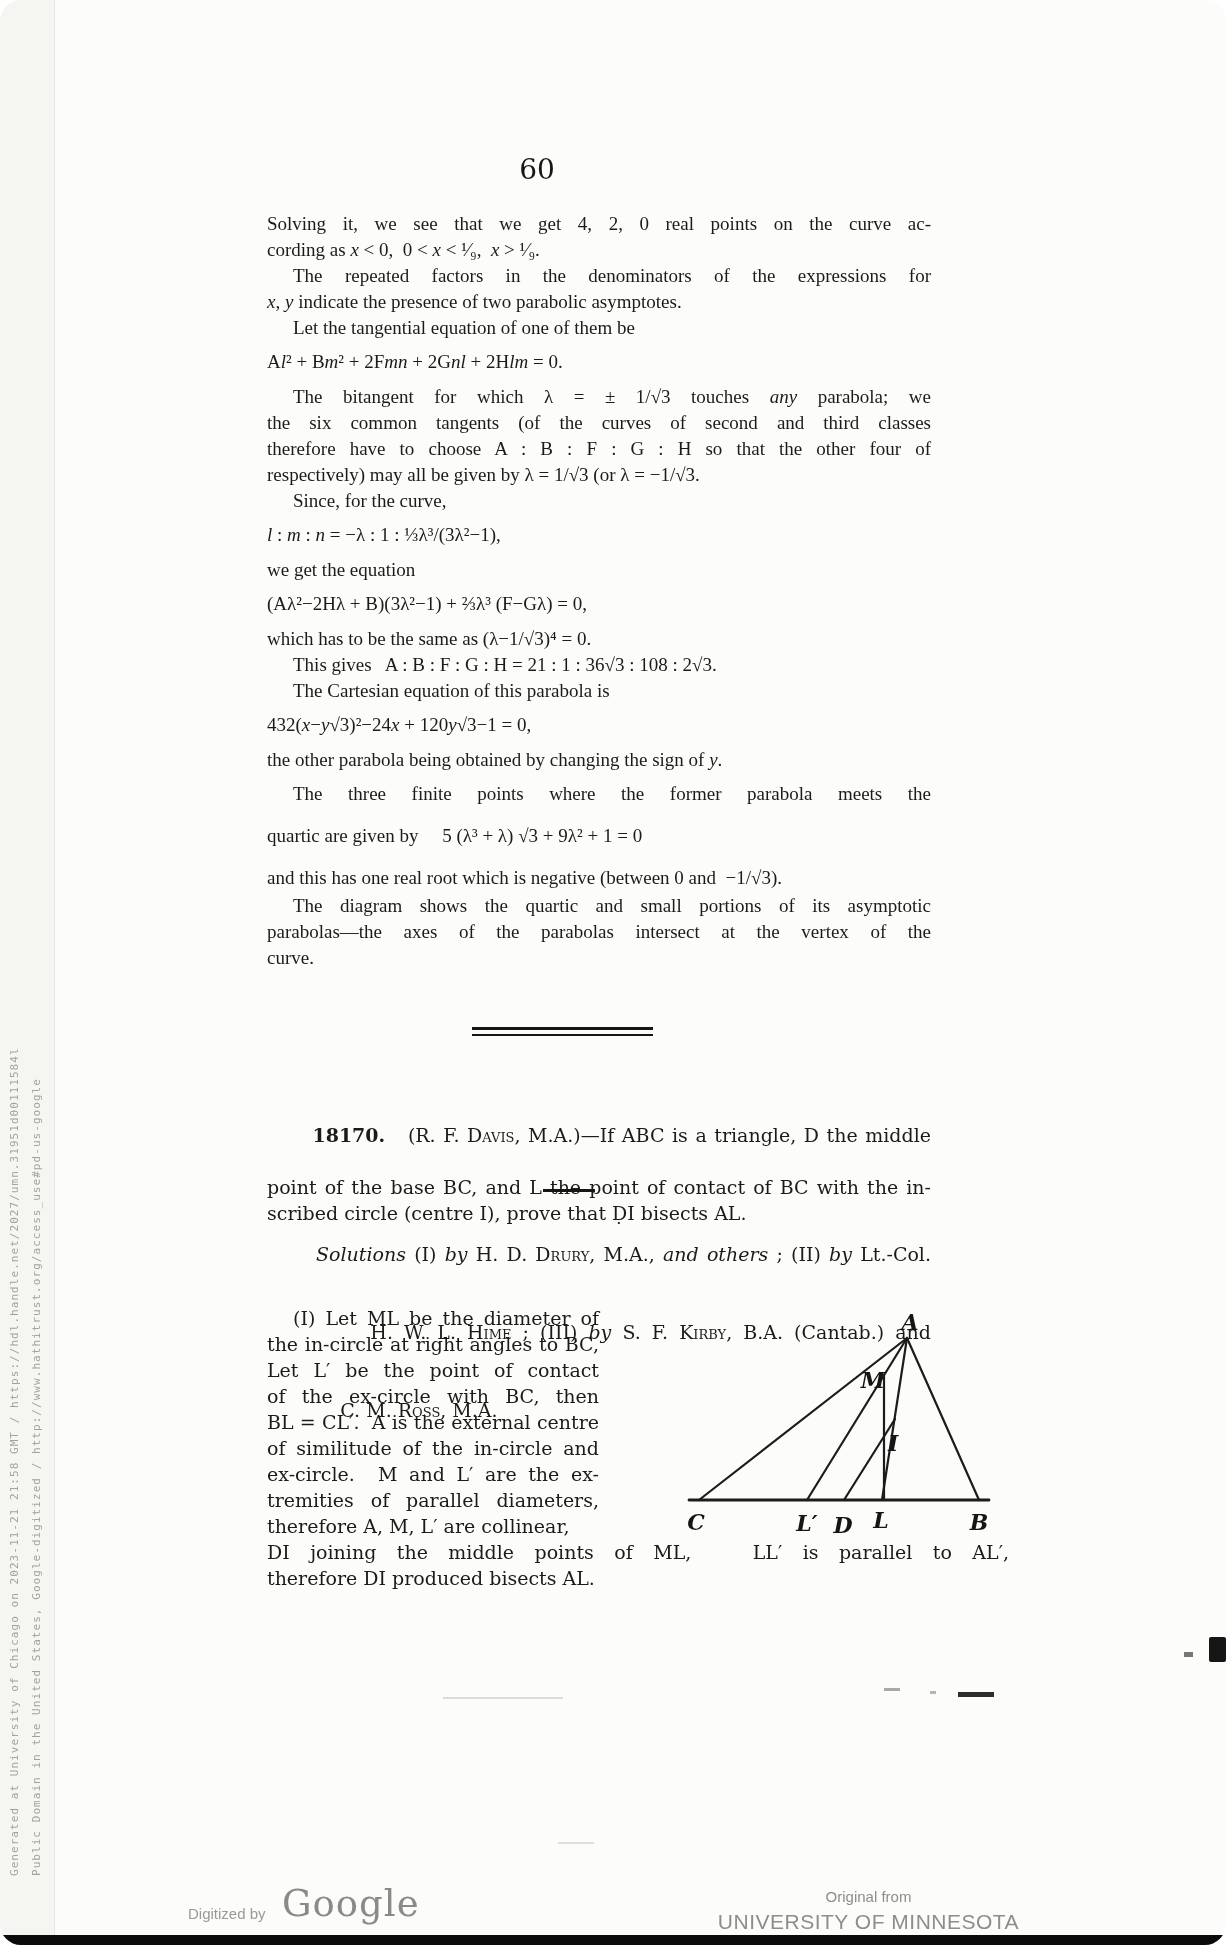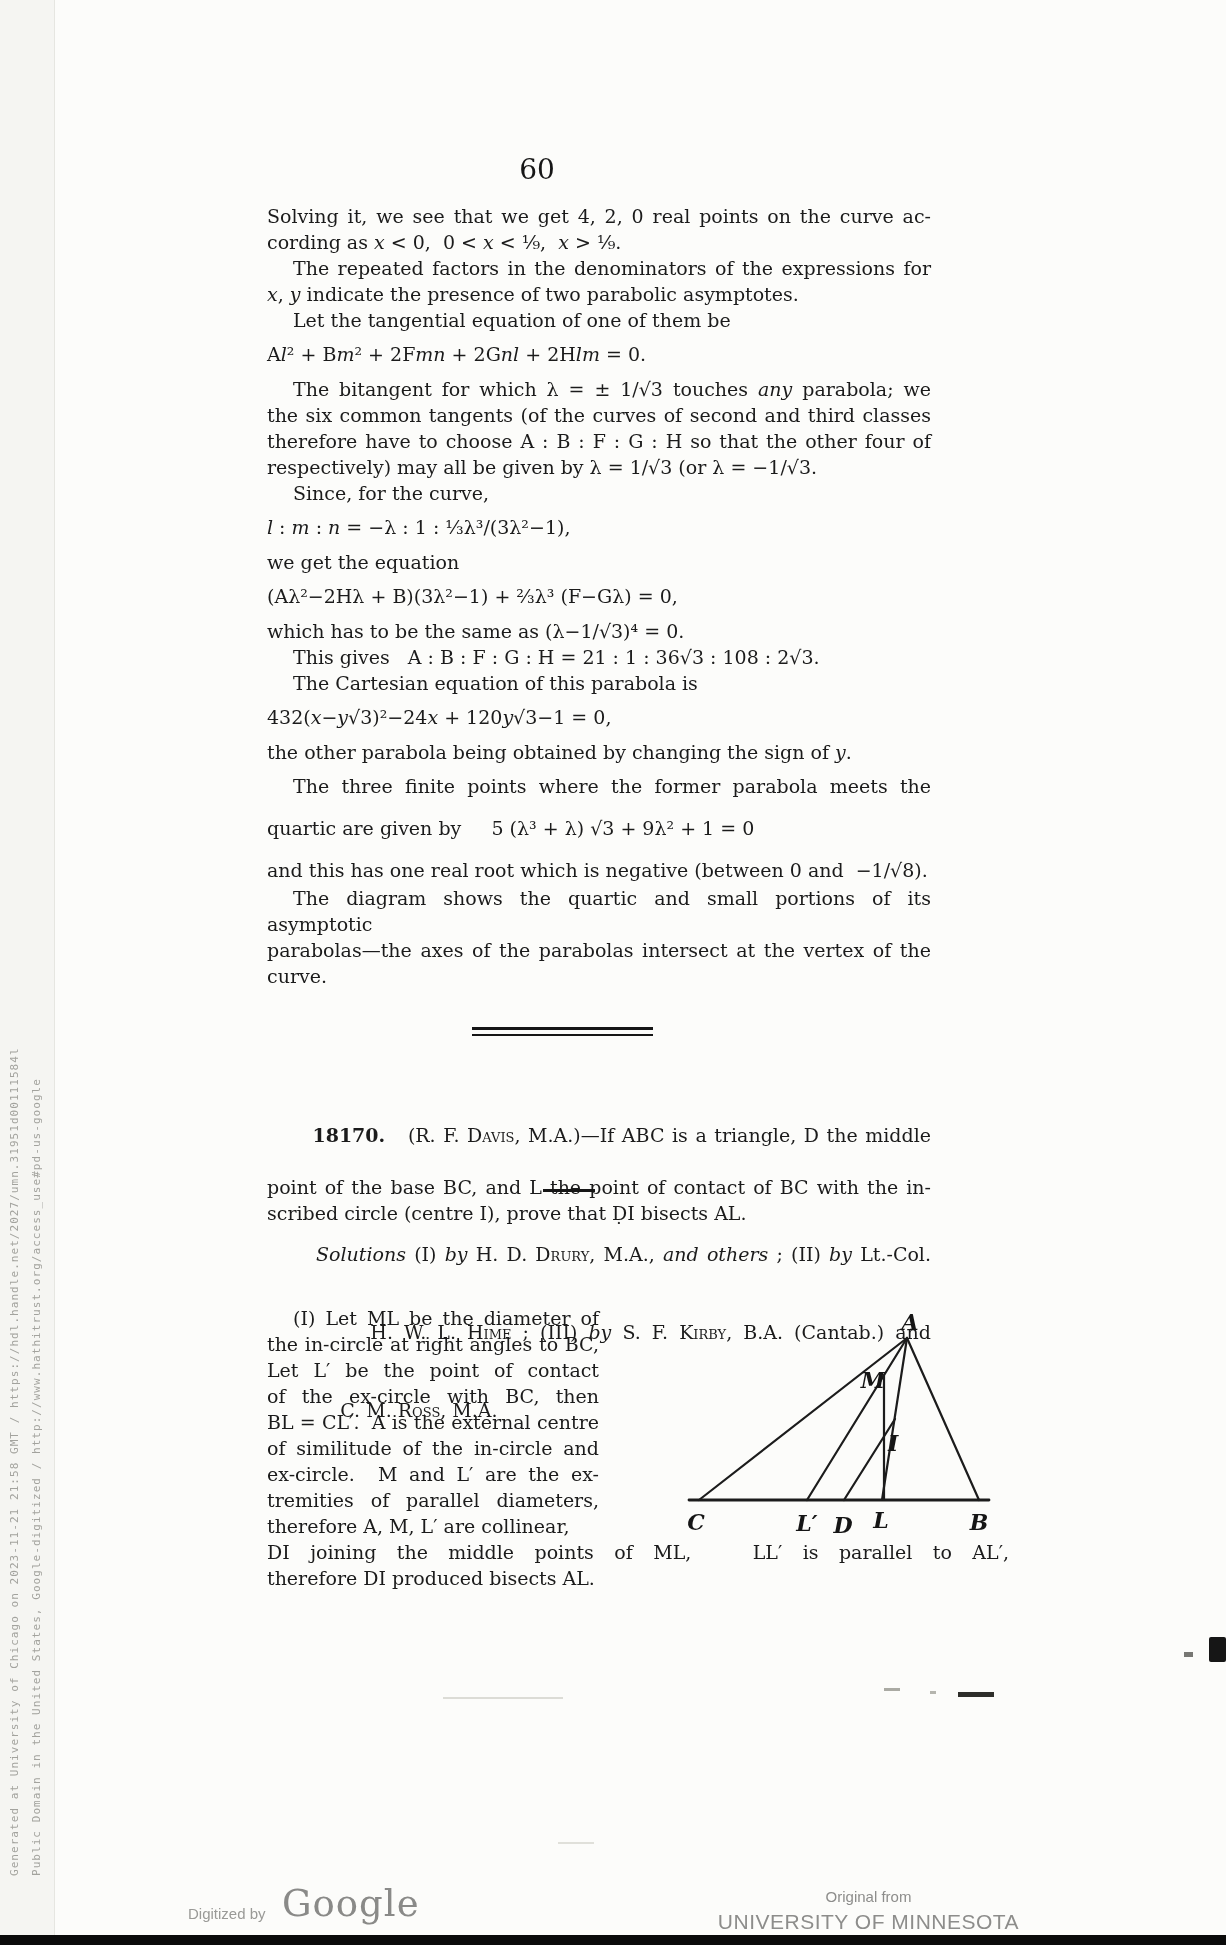--- a/index.html
+++ b/index.html
@@ -1,24 +1,24 @@
 <!DOCTYPE html>
 <html><head>
 <meta charset="utf-8">
 <style>
   html,body{margin:0;padding:0;background:#ffffff;}
   #page{position:relative;width:1226px;height:1945px;background:#fcfcfa;overflow:hidden;
-        font-family:"DejaVu Serif","Liberation Serif",serif;color:#1b1b1b;}
+        font-family:"DejaVu Serif","Liberation Serif",serif;color:#1b1b1b;border-radius:21px;}
   .scan-strip{position:absolute;left:0;top:0;width:54px;height:100%;background:#f5f5f2;border-right:1px solid #e6e6e1;}
   .margin-rot{position:absolute;transform:rotate(-90deg);transform-origin:0 0;
               font-family:"DejaVu Sans Mono","Liberation Mono",monospace;
               font-size:11px;letter-spacing:1.05px;color:#a3a39e;white-space:nowrap;}
   #pageno{position:absolute;left:487px;top:153px;width:100px;text-align:center;
           font-size:28px;color:#161616;}
-  .col{position:absolute;left:267px;top:203px;width:664px;font-size:19px;line-height:26px;}
+  .col{position:absolute;left:267px;top:211px;width:664px;font-size:19px;line-height:26px;font-family:Liberation Serif, serif;}
   .lines div{text-align:justify;text-align-last:justify;white-space:pre-wrap;}
   .lines.jlast div:last-child{text-align-last:left;}
   .lines.ind div:first-child{text-indent:26px;}
   .eq{text-align:left;white-space:pre-wrap;margin:8px 0 9px 0;}
   .mt8{margin-top:8px;} .mt9{margin-top:16px;} .mt2{margin-top:2px;}
   .tline{text-align:justify;text-align-last:justify;white-space:pre-wrap;}
   .tline.natural{text-align-last:left;}
   .b{font-weight:bold;} .it{font-style:italic;} .sc{font-variant:small-caps;}
   .rule-double{position:absolute;left:472px;top:1027px;width:181px;height:4px;
                border-top:3.5px solid #161616;border-bottom:2px solid #161616;}
@@ -96,21 +96,21 @@
     <div class="lines jlast">
         <div>the other parabola being obtained by changing the sign of <i>y</i>.</div>
       </div>
     <div class="lines ind mt8">
         <div>The three finite points where the former parabola meets the</div>
       </div>
     <div class="lines jlast mt9">
         <div>quartic are given by     5 (λ³ + λ) √3 + 9λ² + 1 = 0</div>
       </div>
     <div class="lines jlast mt9">
-        <div>and this has one real root which is negative (between 0 and  −1/√8).</div>
+        <div>and this has one real root which is negative (between 0 and  −1/√3).</div>
       </div>
     <div class="lines jlast ind mt2">
         <div>The diagram shows the quartic and small portions of its asymptotic</div>
         <div>parabolas—the axes of the parabolas intersect at the vertex of the</div>
         <div>curve.</div>
       </div>
   </div>
 
   <div class="rule-double"></div>
 

